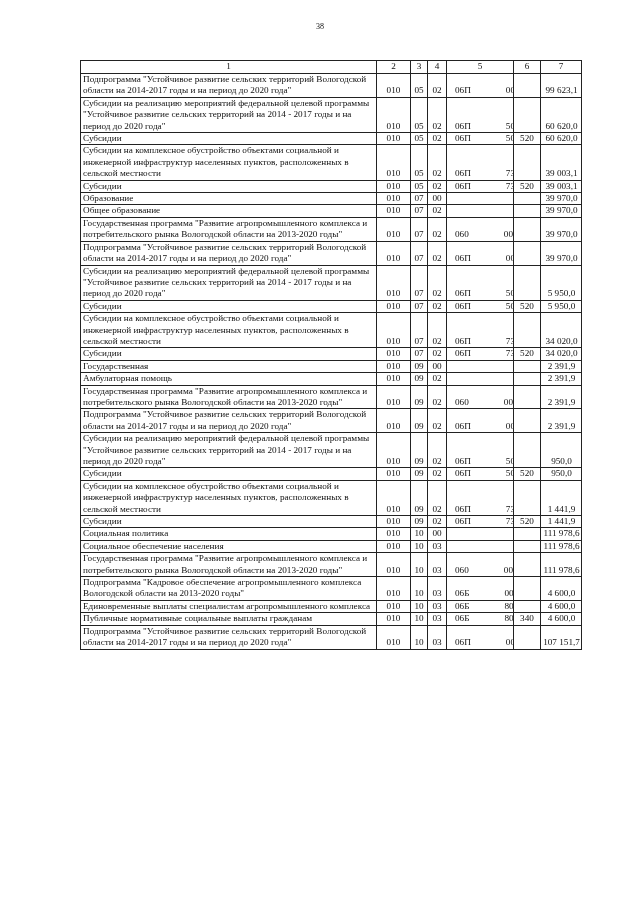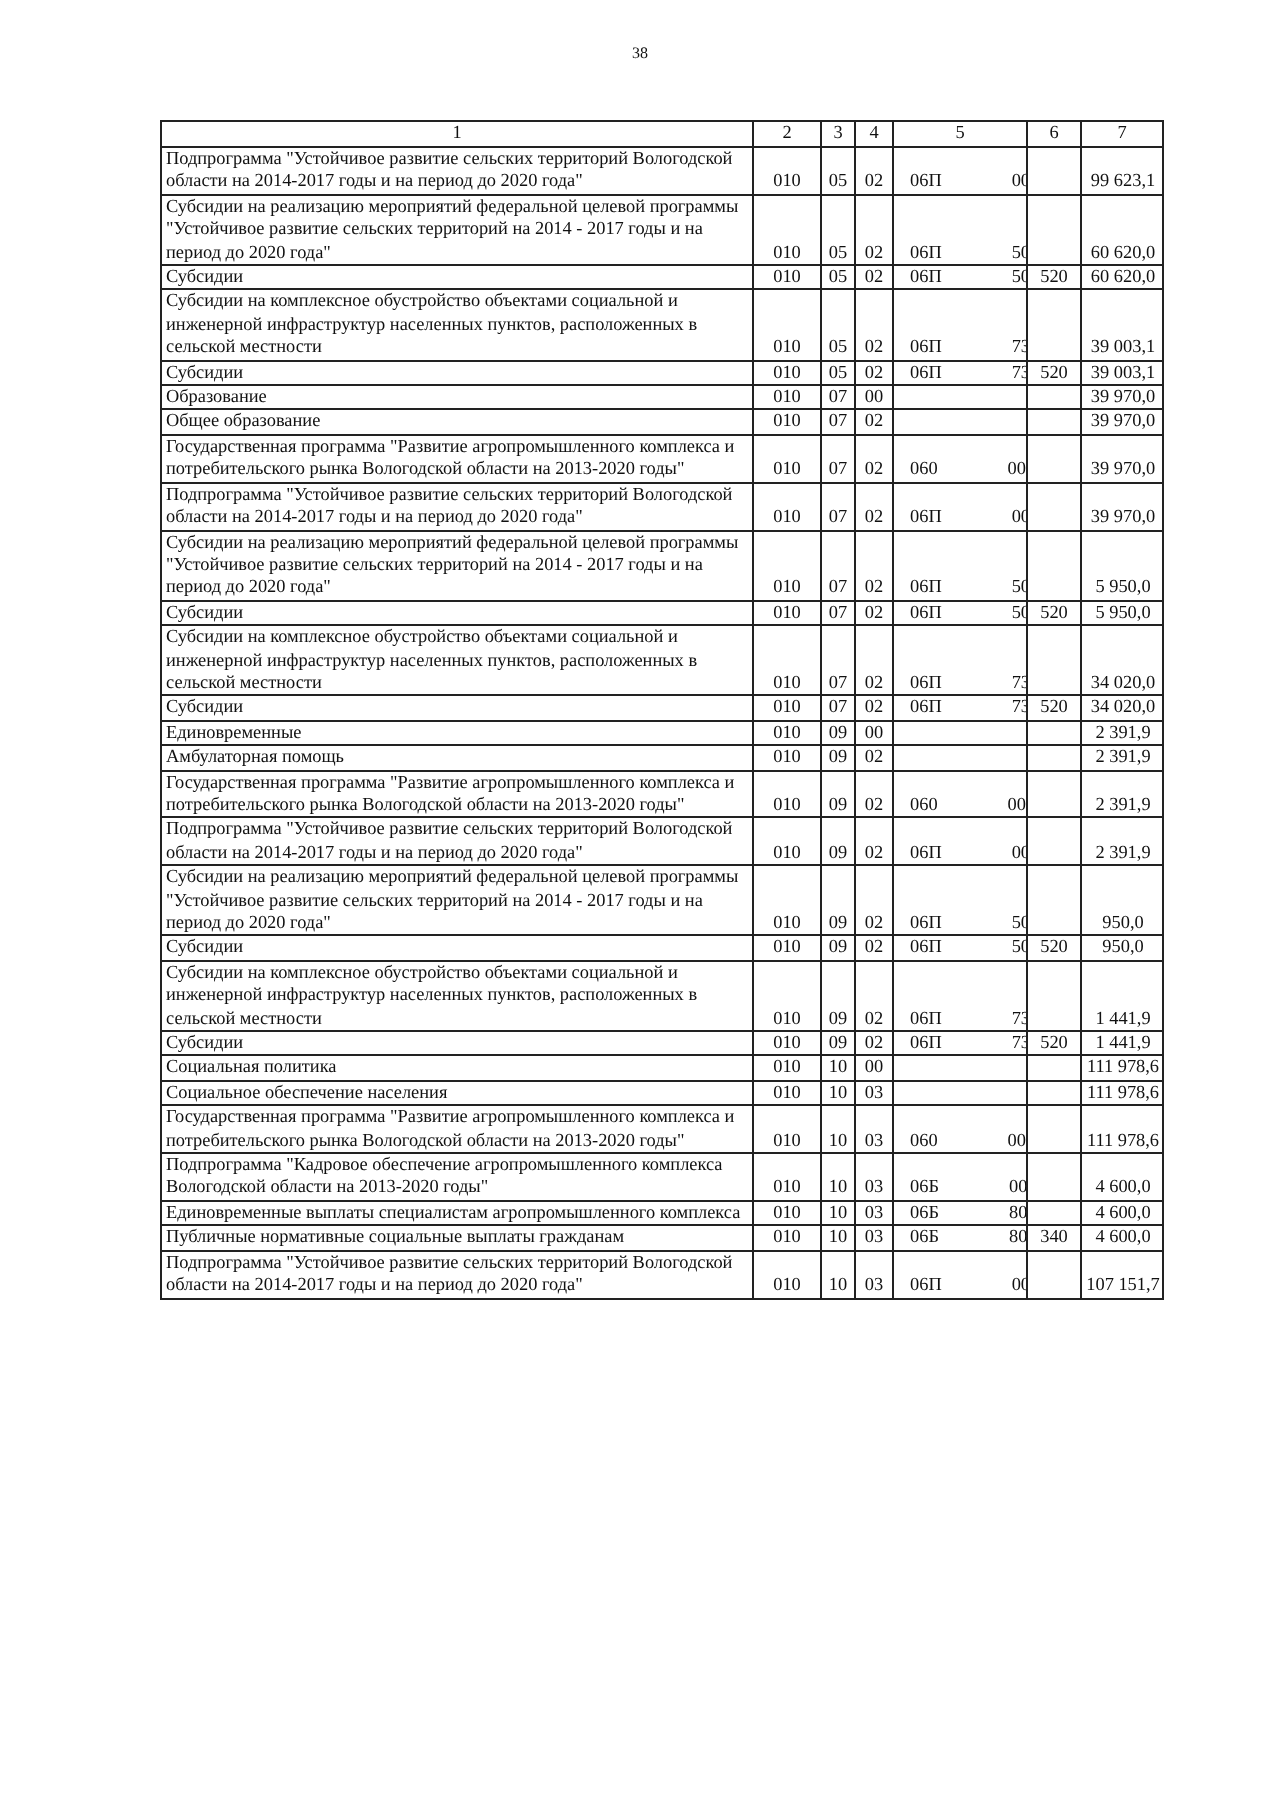--- a/index.html
+++ b/index.html
@@ -249,21 +249,21 @@
         <span>06</span>
         <span>П</span>
         <span>7302</span>
       </div>
     </td>
     <td class="c6">520</td>
     <td class="c7">34 020,0</td>
   </tr>
 
   <tr>
-    <td class="c1 desc-text">Единовременные</td>
+    <td class="c1 desc-text">Государственная</td>
     <td class="c2">010</td>
     <td class="c3">09</td>
     <td class="c4">00</td>
     <td class="c5">
       <div class="c5wrap">
         <span></span>
         <span></span>
         <span></span>
       </div>
     </td>

